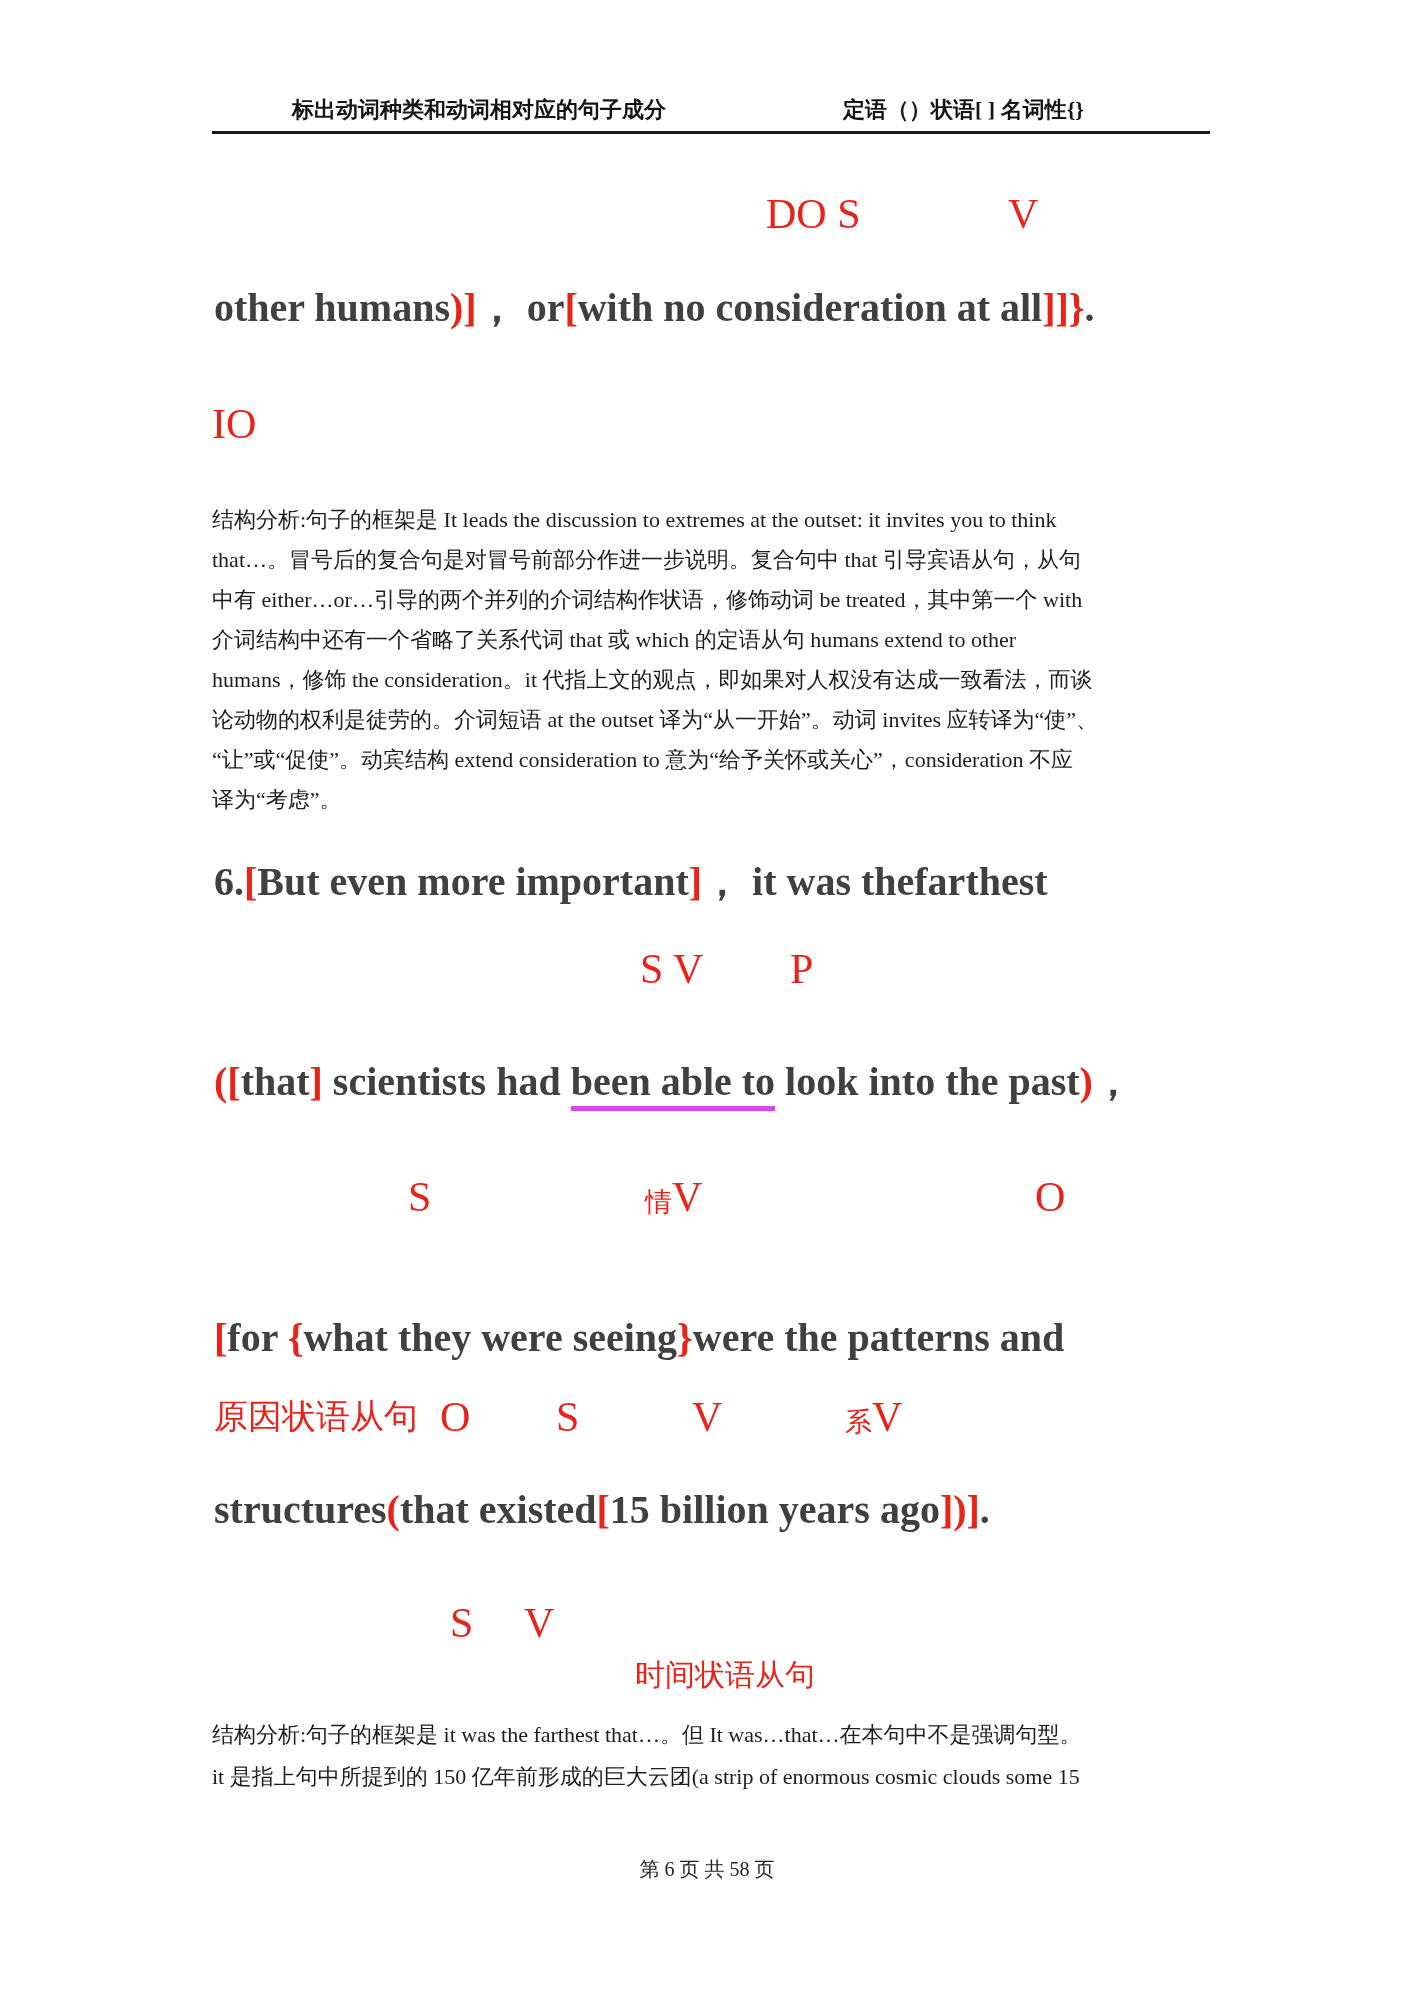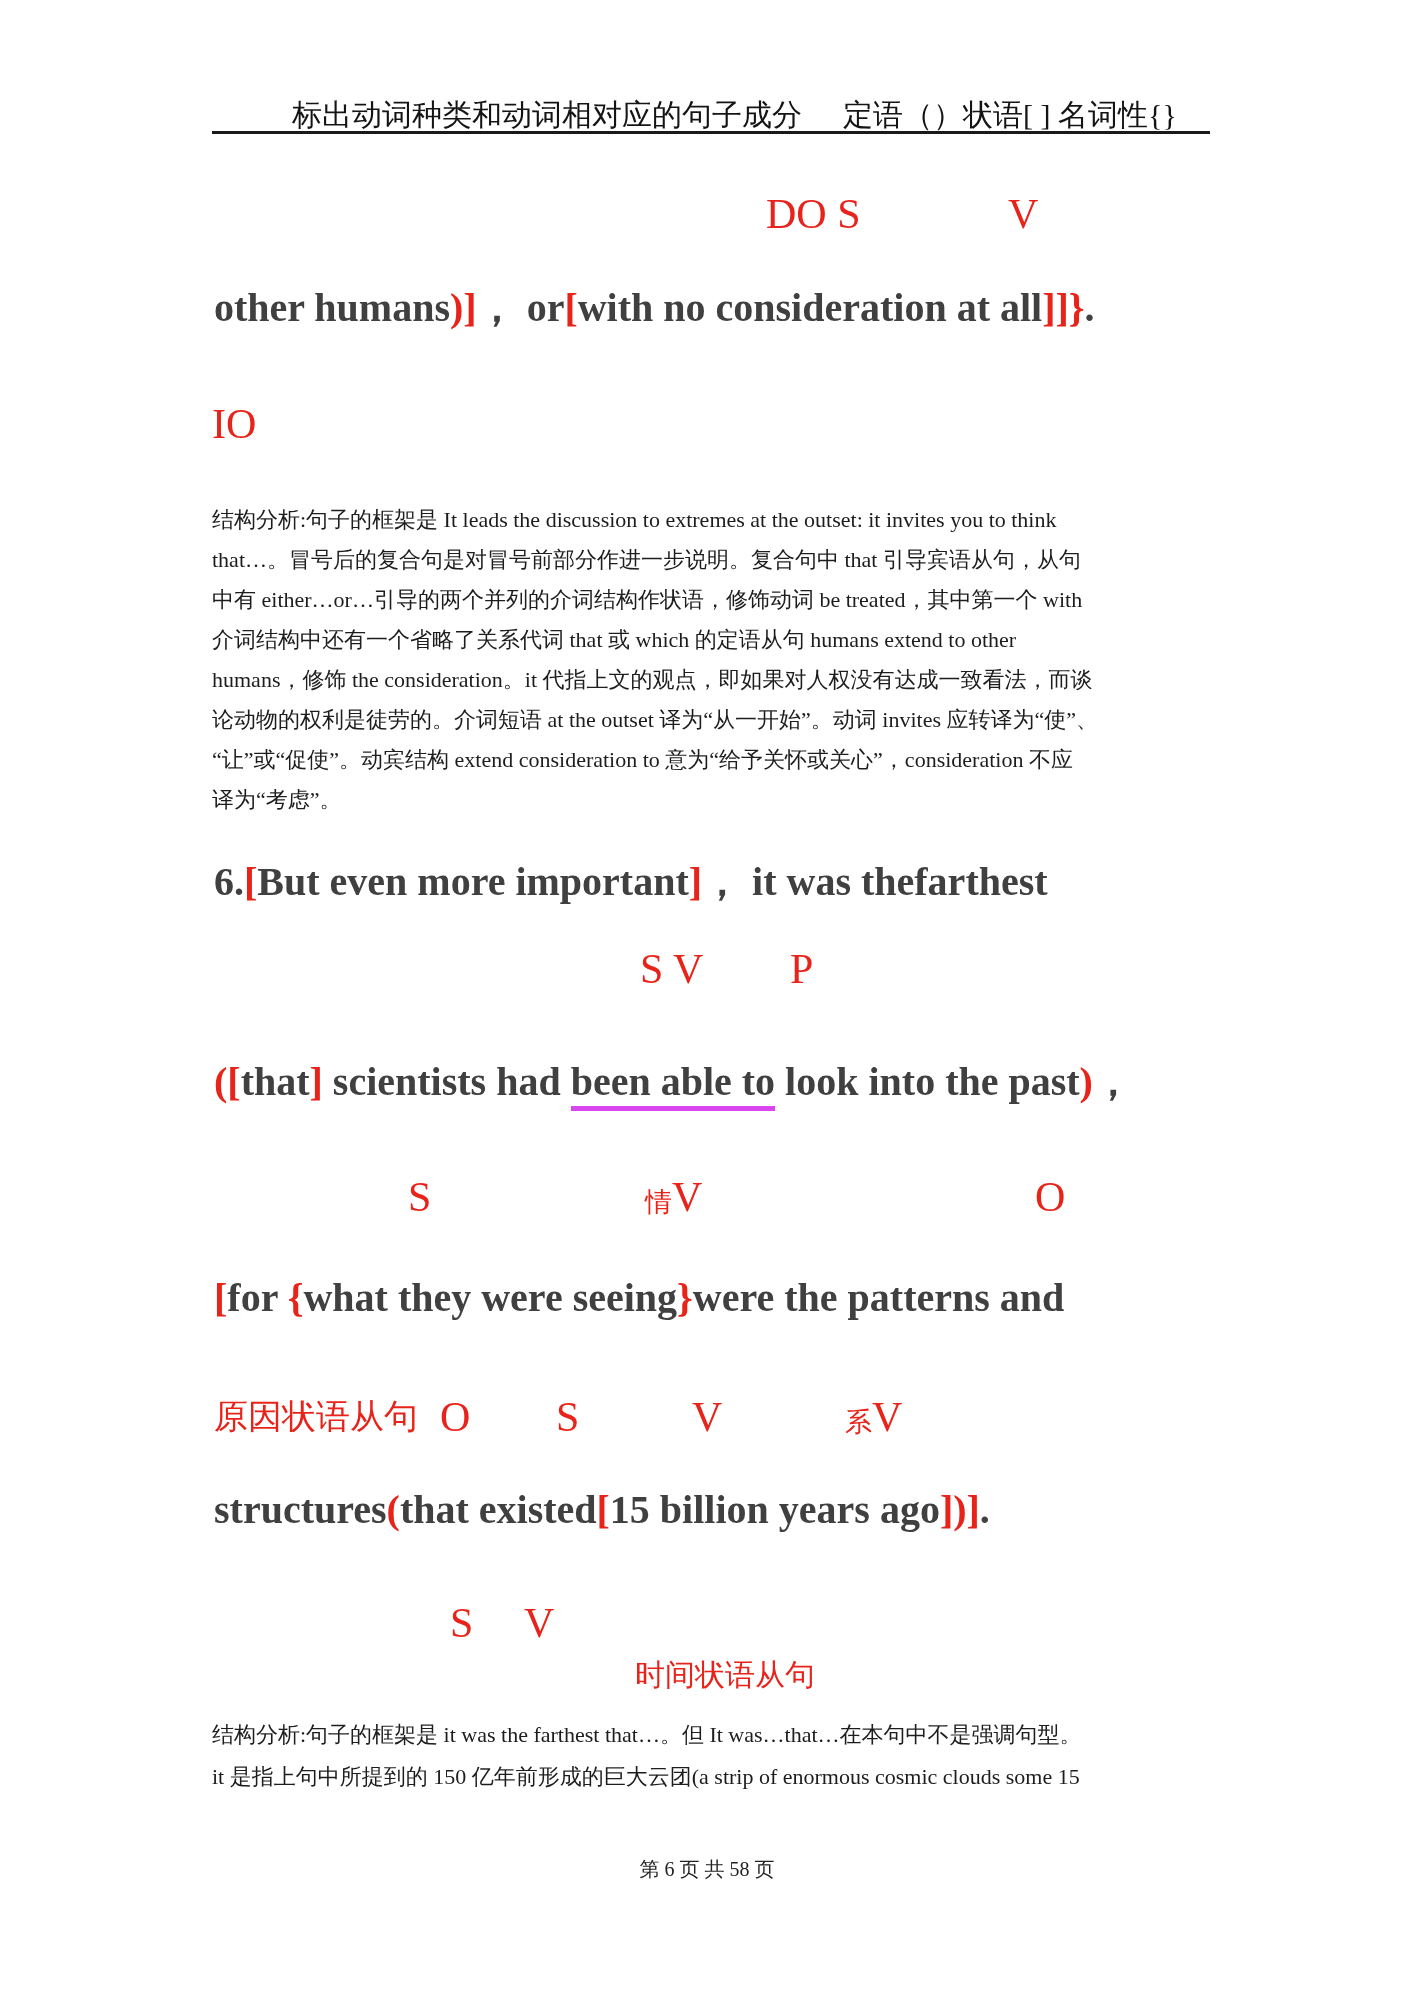--- a/index.html
+++ b/index.html
@@ -6,21 +6,21 @@
   .page{
     position:relative;
     width:1414px;height:1999px;
     margin:0 auto;
     background:#ffffff;
     font-family:"Liberation Serif","DejaVu Serif",serif;
     overflow:hidden;
   }
   .abs{position:absolute;white-space:nowrap;}
   
-  .hdr{font-weight:normal;font-size:30px;color:#141414;text-align:right;}
+  .hdr{font-weight:bold;font-size:22px;color:#141414;text-align:right;}
   .rule{position:absolute;left:212px;top:131px;width:998px;height:3px;background:#1a1a1a;}
   
   .ann{font-size:42px;color:#e8231a;line-height:1;}
   .cjk-sm{font-size:27px;}
   .clause-lg{font-size:34px;}
   .clause-md{font-size:30px;}
   
   .sent{font-size:40px;font-weight:bold;color:#404040;line-height:1;}
   .sent .rd{color:#e8231a;}
   .sent .ul{border-bottom:5px solid #d946ef;padding-bottom:2px;}
@@ -61,21 +61,21 @@
 
   <span class="abs ann" style="left:640px;top:948px">S V</span>
   <span class="abs ann" style="left:790px;top:948px">P</span>
 
   <div class="abs sent" style="left:214px;top:1062px"><span class="rd">([</span><span>that</span><span class="rd">]</span><span> scientists had </span><span class="ul">been able to</span><span> look into the past</span><span class="rd">)</span><span>，</span></div>
 
   <span class="abs ann" style="left:408px;top:1176px">S</span>
   <span class="abs ann" style="left:645px;top:1176px"><span class="cjk-sm">情</span><span>V</span></span>
   <span class="abs ann" style="left:1035px;top:1176px">O</span>
 
-  <div class="abs sent" style="left:214px;top:1278px"><span class="rd">[</span><span>for </span><span class="rd">{</span><span>what they were seeing</span><span class="rd">}</span><span>were the patterns and</span></div>
+  <div class="abs sent" style="left:214px;top:1318px"><span class="rd">[</span><span>for </span><span class="rd">{</span><span>what they were seeing</span><span class="rd">}</span><span>were the patterns and</span></div>
 
   <span class="abs ann clause-lg" style="left:214px;top:1400px">原因状语从句</span>
   <span class="abs ann" style="left:440px;top:1396px">O</span>
   <span class="abs ann" style="left:556px;top:1396px">S</span>
   <span class="abs ann" style="left:692px;top:1396px">V</span>
   <span class="abs ann" style="left:845px;top:1396px"><span class="cjk-sm">系</span><span>V</span></span>
 
   <div class="abs sent" style="left:214px;top:1490px"><span>structures</span><span class="rd">(</span><span>that existed</span><span class="rd">[</span><span>15 billion years ago</span><span class="rd">])]</span><span>.</span></div>
 
   <span class="abs ann" style="left:450px;top:1602px">S</span>

